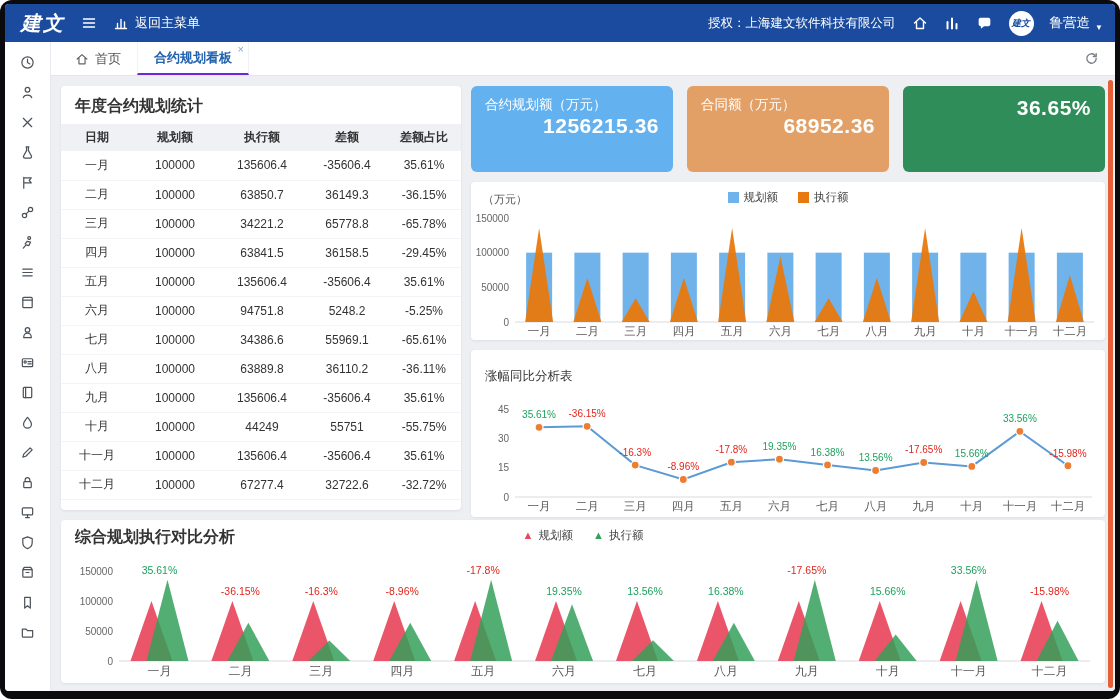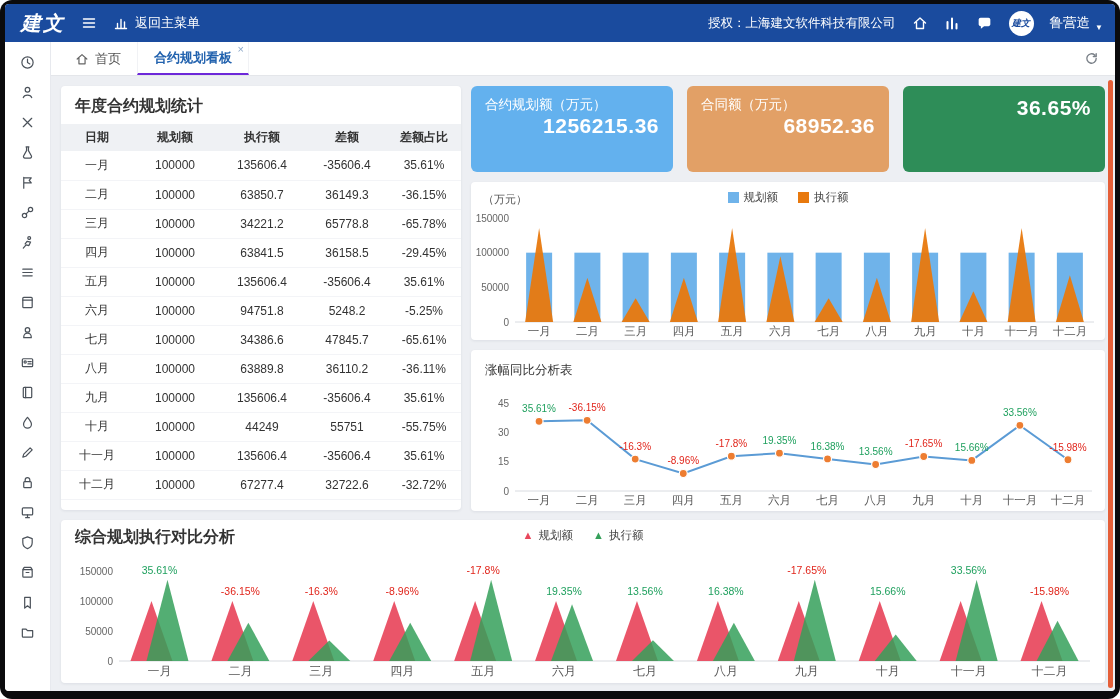--- a/index.html
+++ b/index.html
@@ -42,21 +42,21 @@
   .stats-table th:nth-child(1){width:72px}.stats-table th:nth-child(2){width:84px}
   .stats-table th:nth-child(3){width:90px}.stats-table th:nth-child(4){width:80px}
   .pos{color:#1fa05e}.neg{color:#e1251b}
   .rcol{flex:1;min-width:0;display:flex;flex-direction:column;gap:10px}
   .kpis{flex:none;height:86px;display:flex;gap:14px}
   .kpi{flex:1;border-radius:6px;color:#fff;padding:10px 14px}
   .kpi .lb{font-size:13.5px}
   .kpi .val{text-align:right;font-size:21px;font-weight:700;letter-spacing:.5px}
   .chart-card{position:relative}
   .cardA{flex:none;height:158px;padding-top:28px}
-  .cardB{flex:1;padding-top:8px}
+  .cardB{flex:1;padding-top:14px}
   .cardB .card-title{padding:4px 14px 0;font-weight:400;font-size:12.5px}
   .legend{position:absolute;top:8px;left:0;right:0;display:flex;justify-content:center;gap:20px;font-size:11.5px;color:#444;pointer-events:none}
   .li{display:flex;align-items:center;gap:5px}
   .sw{width:11px;height:11px;display:inline-block}
   .unit{position:absolute;top:10px;left:12px;font-size:11px;color:#555}
   .cardC{flex:1;position:relative}
   .cardC .card-title{padding:7px 14px 1px}
   .tri{font-size:11px;line-height:1}
   .vscroll{position:absolute;right:2px;top:38px;bottom:3px;width:5px;border-radius:3px;background:#e55f38;z-index:4}
 </style>
@@ -360,21 +360,21 @@
                       <td>六月</td>
                       <td>100000</td>
                       <td>94751.8</td>
                       <td>5248.2</td>
                       <td class="neg">-5.25%</td>
                     </tr>
                     <tr>
                       <td>七月</td>
                       <td>100000</td>
                       <td>34386.6</td>
-                      <td>47845.7</td>
+                      <td>55969.1</td>
                       <td class="neg">-65.61%</td>
                     </tr>
                     <tr>
                       <td>八月</td>
                       <td>100000</td>
                       <td>63889.8</td>
                       <td>36110.2</td>
                       <td class="neg">-36.11%</td>
                     </tr>
                     <tr>

